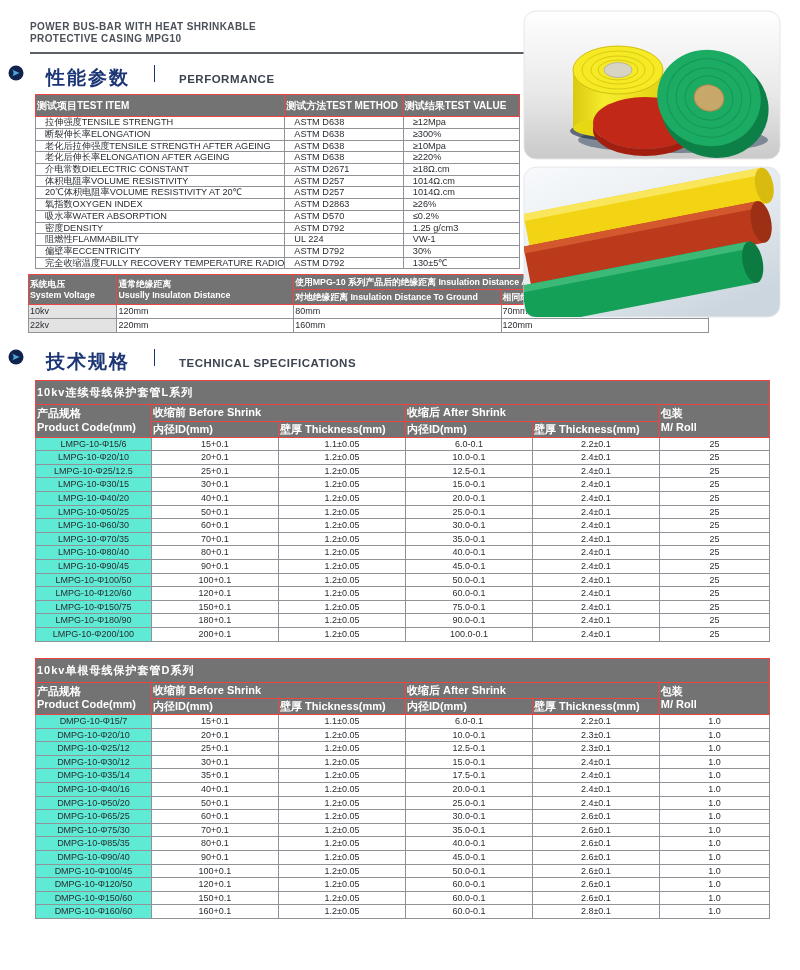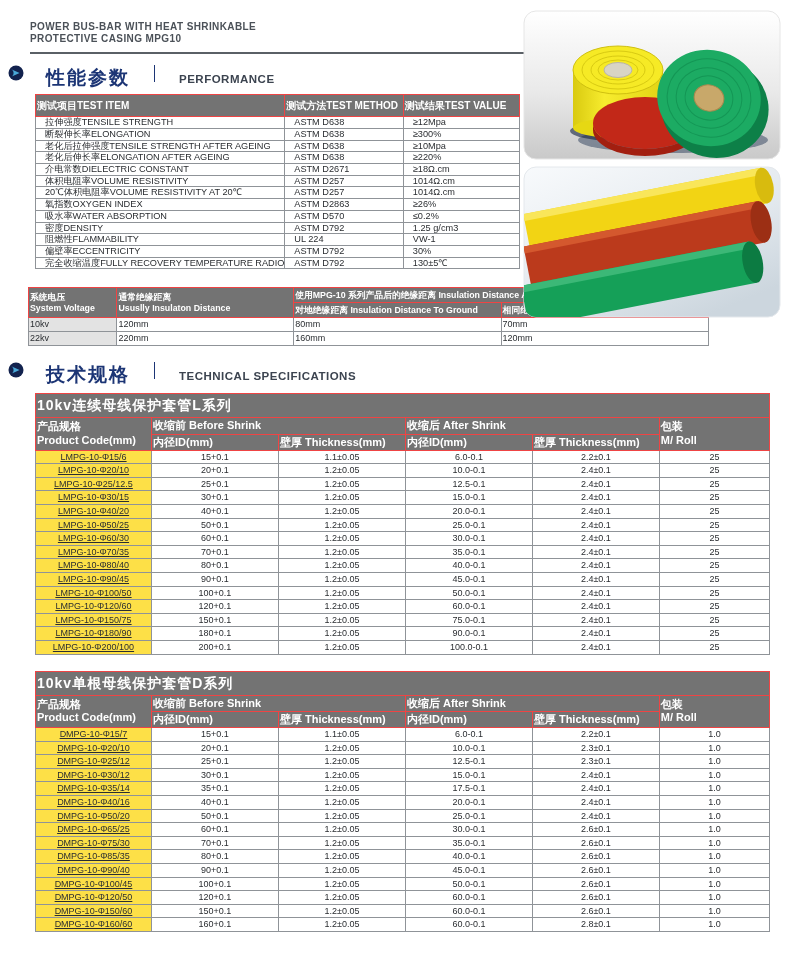--- a/index.html
+++ b/index.html
@@ -25,34 +25,34 @@
   th, td { overflow:hidden; white-space:nowrap; }
   .navy-th { background:#737373; color:#ffffff; font-weight:bold; border:1px solid #ef4444; text-align:left; }
   td { border:1px solid #8f9398; background:#ffffff; color:#2a2d31; }
 
   
   .perf { width:485px; margin:7px 0 0 35px; }
   .perf th { height:19px; font-size:10px; }
   .perf td { height:10.7px; line-height:10.7px; font-size:9.2px; text-align:left; padding:0 0 0 9px; }
 
   
-  .ins { width:681px; margin:18px 0 0 28px; }
+  .ins { width:681px; margin:5px 0 0 28px; }
   .ins th { font-size:8.8px; height:12px; line-height:1.25; }
   .ins th .two { display:block; line-height:1.25; }
   .ins td { height:11px; line-height:11px; font-size:9px; text-align:left; }
   .ins td.first { background:#e3e3e3; }
 
   
   .spec { width:735px; margin:9px 0 0 35px; }
   .spec.dser { margin-top:16px; }
-  .spec th.tbar { height:21px; font-size:14px; letter-spacing:1px;margin-left:20px; }
+  .spec th.tbar { height:21px; font-size:11px; letter-spacing:1px;margin-left:20px; }
   .spec th { font-size:11px; height:11px; line-height:1.2; }
   .spec th .two { display:block; line-height:1.25; }
   .spec td { height:10.6px; line-height:10.6px; font-size:9px; text-align:center; }
-  .spec td.code { background:#fde047;text-decoration:underline; }
+  .spec td.code { background:#5eead4; }
 
   
   .photo { position:absolute; }
   .photo1 { left:523px; top:10px; }
   .photo2 { left:523px; top:166px; }
 </style>
 </head>
 <body>
 
 <div class="page">

